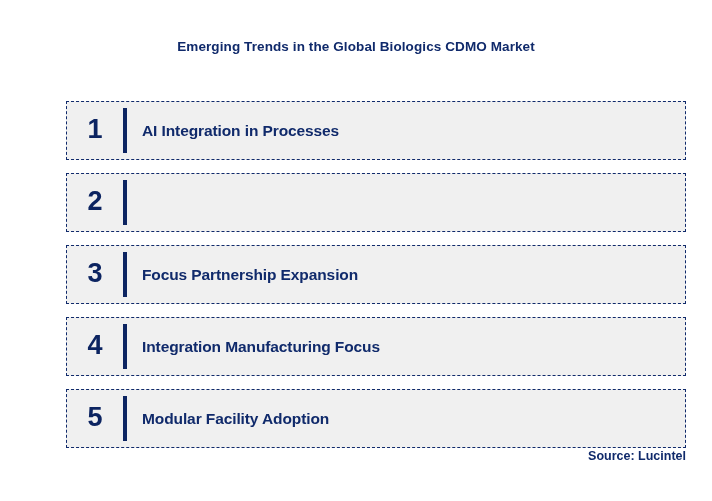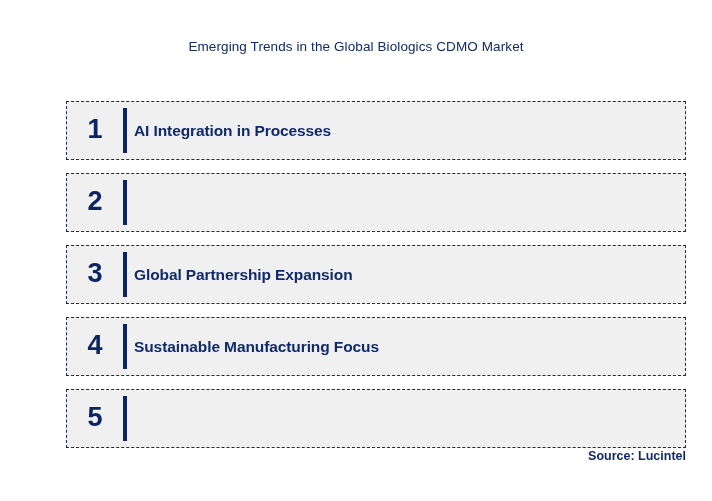--- a/index.html
+++ b/index.html
@@ -21,21 +21,21 @@
     box-sizing: border-box;
     background: #ffffff;
   }
   .title {
     position: absolute;
     left: 0;
     top: 39px;
     width: 712px;
     text-align: center;
     font-size: 13.5px;
-    font-weight: normal;
+    font-weight: bold;
     color: #102a6b;
     letter-spacing: 0.1px;
     white-space: nowrap;
   }
   .trend-list {
     position: absolute;
     left: 66px;
     top: 101px;
     width: 620px;
   }
@@ -64,21 +64,21 @@
     padding-bottom: 2px;
   }
   .trend-divider {
     flex: 0 0 auto;
     width: 4px;
     height: 45px;
     background: #0c2461;
   }
   .trend-label {
     flex: 1 1 auto;
-    padding-left: 7px;
+    padding-left: 15px;
     font-size: 15.5px;
     font-weight: bold;
     color: #102a6b;
     letter-spacing: -0.1px;
     white-space: nowrap;
   }
   .source {
     position: absolute;
     right: 26px;
     top: 449px;
@@ -104,31 +104,32 @@
     </div>
 
     <div class="trend-row">
       <div class="trend-number">2</div>
       <div class="trend-divider"></div>
     </div>
 
     <div class="trend-row">
       <div class="trend-number">3</div>
       <div class="trend-divider"></div>
-      <div class="trend-label">Global Partnership Expansion</div>
+      <div class="trend-label">Focus Partnership Expansion</div>
     </div>
 
     <div class="trend-row">
       <div class="trend-number">4</div>
       <div class="trend-divider"></div>
-      <div class="trend-label">Sustainable Manufacturing Focus</div>
+      <div class="trend-label">Integration Manufacturing Focus</div>
     </div>
 
     <div class="trend-row">
       <div class="trend-number">5</div>
       <div class="trend-divider"></div>
+      <div class="trend-label">Modular Facility Adoption</div>
     </div>
 
   </div>
 
   <div class="source">Source: Lucintel</div>
 
 </div>
 
 </body></html>

